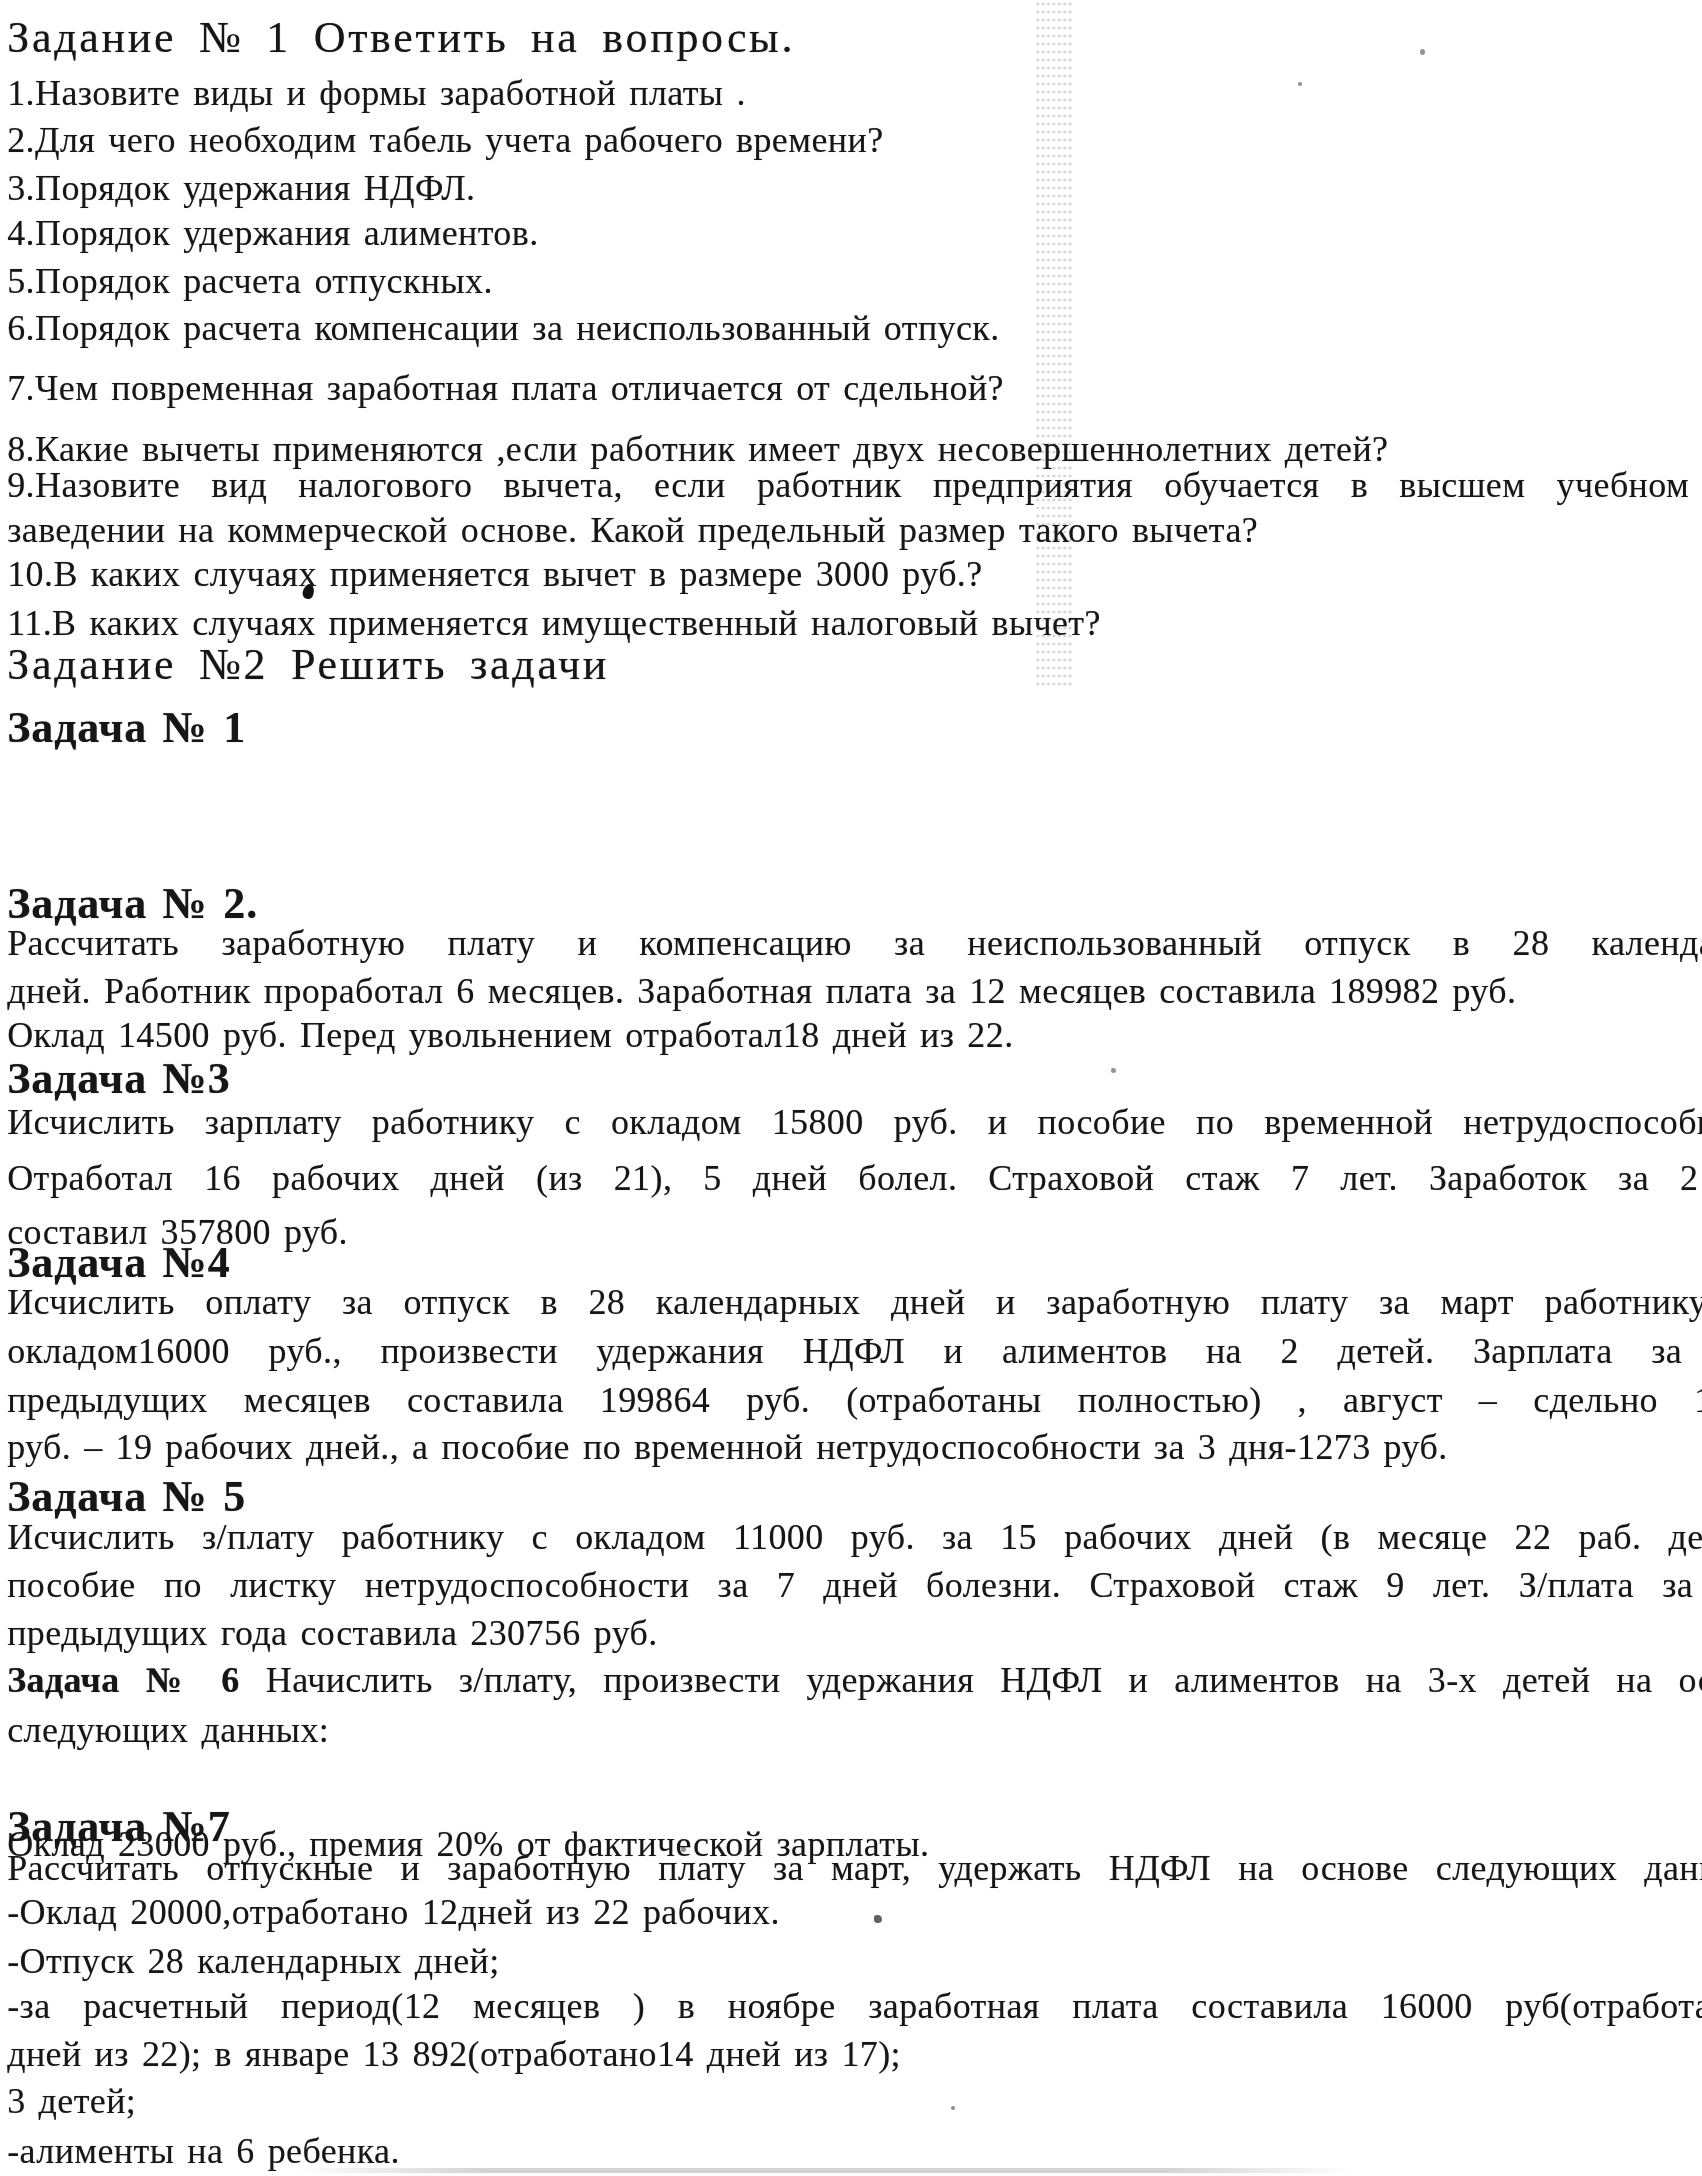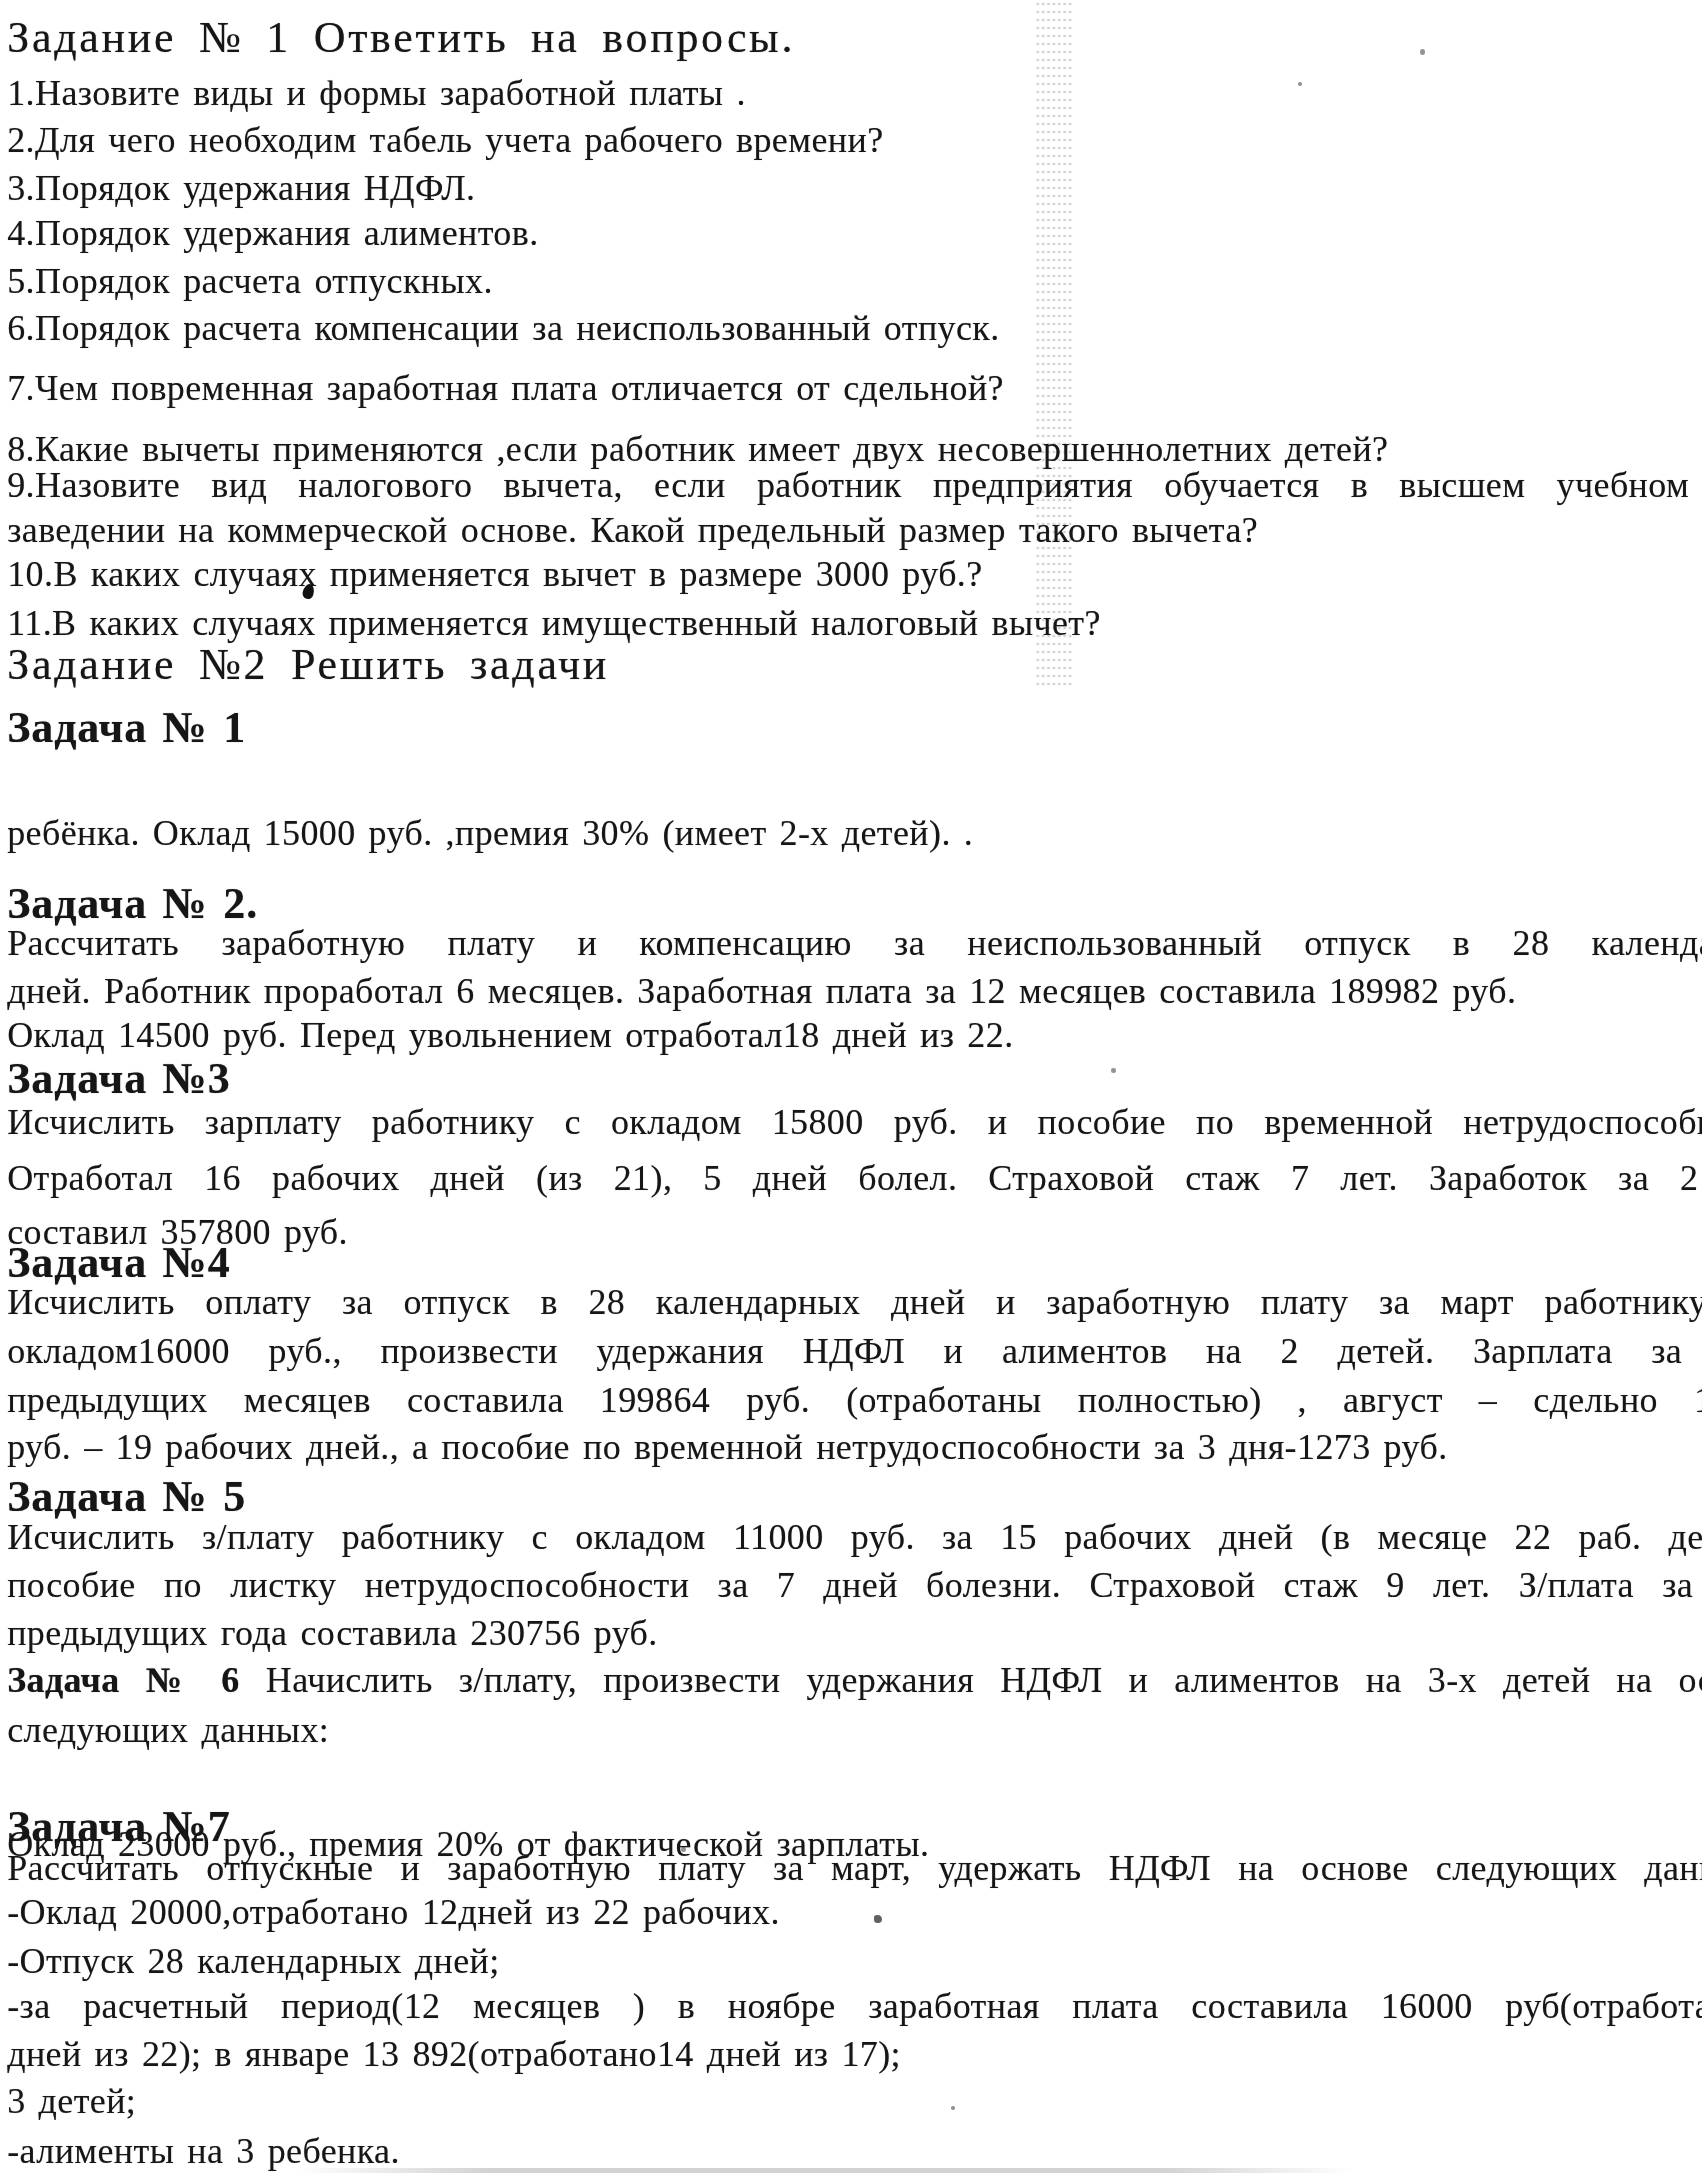--- a/index.html
+++ b/index.html
@@ -96,21 +96,20 @@
   <div class="ln" style="top:368px">7.Чем повременная заработная плата отличается от сдельной?</div>
   <div class="ln" style="top:429px">8.Какие вычеты применяются ,если работник имеет двух несовершеннолетних детей?</div>
   <div class="ln j" style="top:465px;width:1682px">9.Назовите вид налогового вычета, если работник предприятия обучается  в высшем учебном</div>
   <div class="ln" style="top:510px">заведении  на коммерческой основе. Какой предельный размер такого вычета?</div>
   <div class="ln" style="top:554px">10.В каких случаях применяется вычет в размере 3000 руб.?</div>
   <div class="ln" style="top:603px">11.В каких случаях применяется имущественный налоговый вычет?</div>
 
   <div class="ln h1" style="top:640px">Задание №2 Решить задачи</div>
 
   <div class="ln h2" style="top:703px">Задача № 1</div>
-  <div class="ln" style="top:813px">ребёнка.  Оклад 15000 руб. ,премия 30% (имеет 2-х детей).  .</div>
 
   <div class="ln h2" style="top:879px">Задача № 2.</div>
   <div class="ln j" style="top:923px;width:1746px">Рассчитать заработную плату и  компенсацию за неиспользованный отпуск в 28 календарн</div>
   <div class="ln" style="top:971px">дней. Работник проработал 6 месяцев. Заработная плата за 12 месяцев составила 189982 руб.</div>
   <div class="ln" style="top:1015px">Оклад 14500 руб. Перед увольнением отработал18 дней из 22.</div>
 
   <div class="ln h2" style="top:1054px">Задача №3</div>
   <div class="ln j" style="top:1102px;width:1745px">Исчислить зарплату работнику с окладом 15800 руб. и пособие по временной нетрудоспособнос</div>
   <div class="ln j" style="top:1158px;width:1755px">Отработал 16 рабочих дней (из 21), 5 дней болел. Страховой стаж 7 лет. Заработок за  2 го</div>
   <div class="ln" style="top:1212px">составил 357800 руб.</div>
@@ -131,16 +130,16 @@
   <div class="ln" style="top:1710px">следующих данных:</div>
   <div class="ln" style="top:1824px">Оклад  23000 руб., премия 20% от фактической зарплаты.</div>
 
   <div class="ln h2" style="top:1802px">Задача №7</div>
   <div class="ln j" style="top:1848px;width:1736px">Рассчитать отпускные и заработную плату за март, удержать НДФЛ на основе следующих данны</div>
   <div class="ln" style="top:1892px">-Оклад 20000,отработано 12дней из 22 рабочих.</div>
   <div class="ln" style="top:1941px">-Отпуск 28 календарных дней;</div>
   <div class="ln j" style="top:1986px;width:1742px">-за расчетный период(12 месяцев )  в ноябре заработная плата составила 16000 руб(отработано</div>
   <div class="ln" style="top:2034px">дней из 22); в январе 13 892(отработано14 дней из 17);</div>
   <div class="ln" style="top:2081px">3 детей;</div>
-  <div class="ln" style="top:2131px">-алименты на 3 ребенка.</div>
+  <div class="ln" style="top:2131px">-алименты на 6 ребенка.</div>
 
 </div>
 
 
 </body></html>

